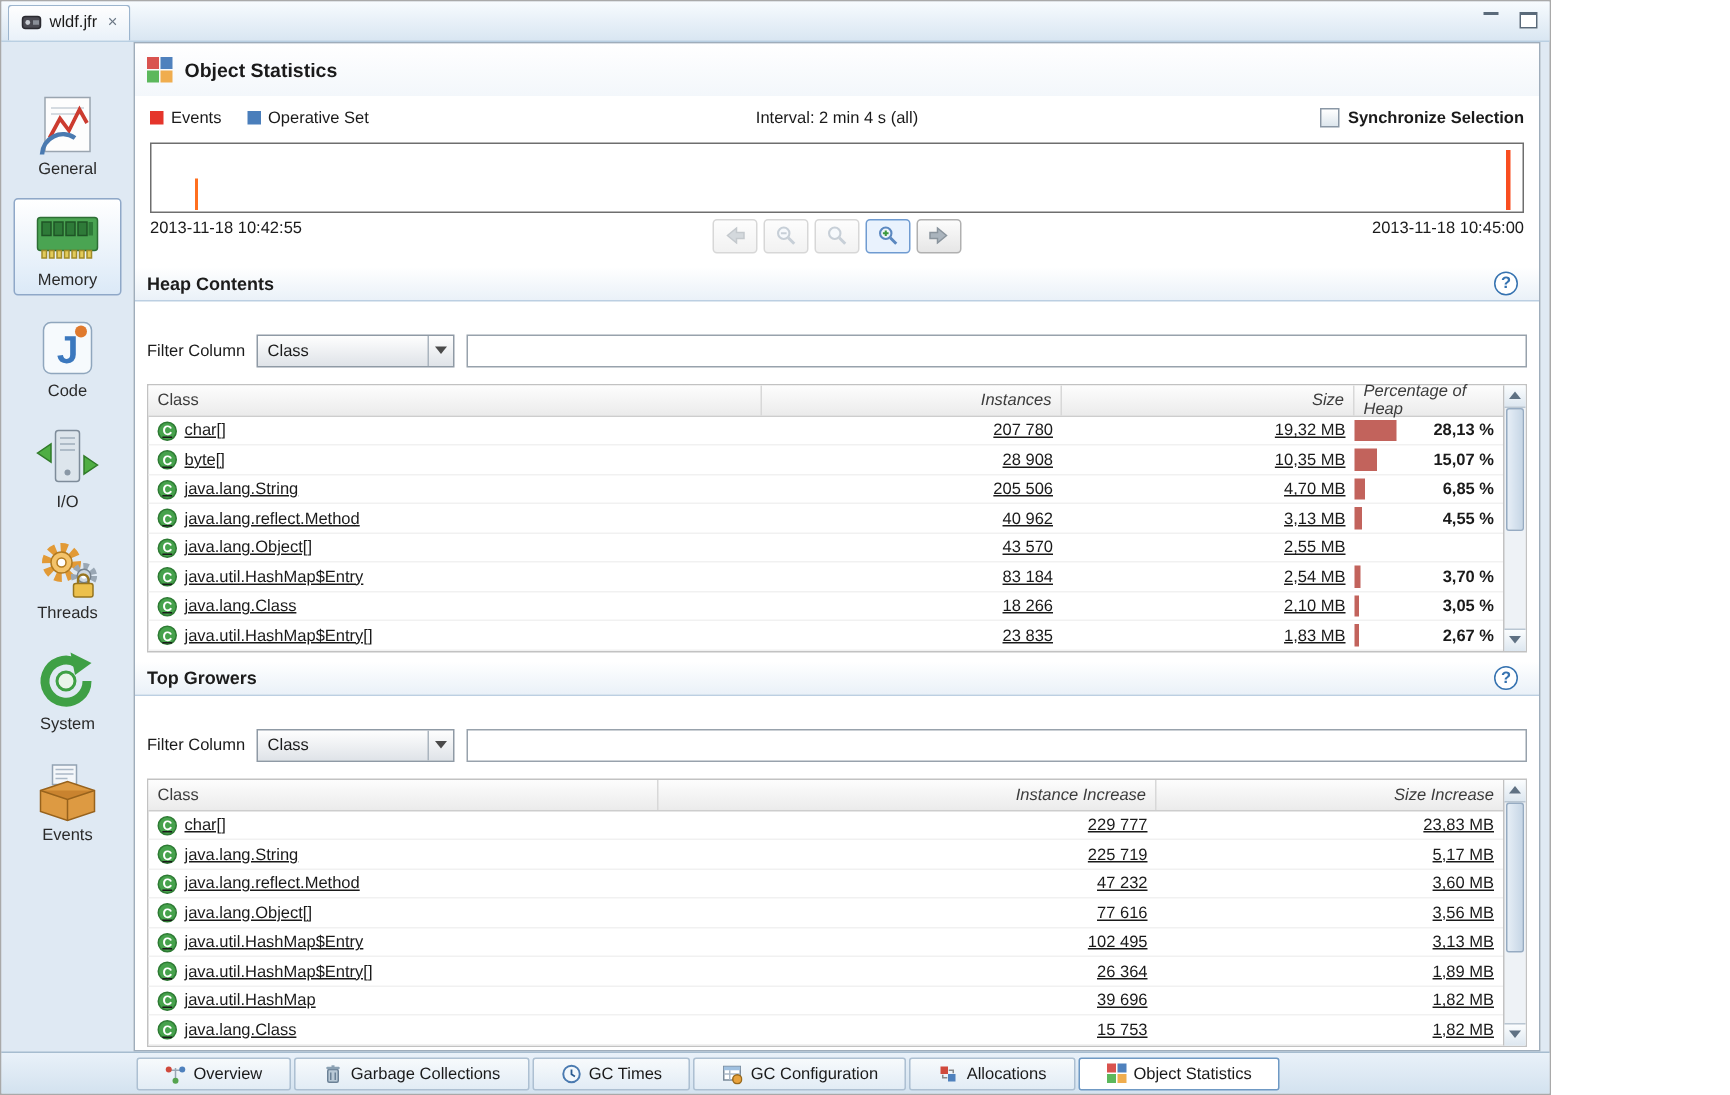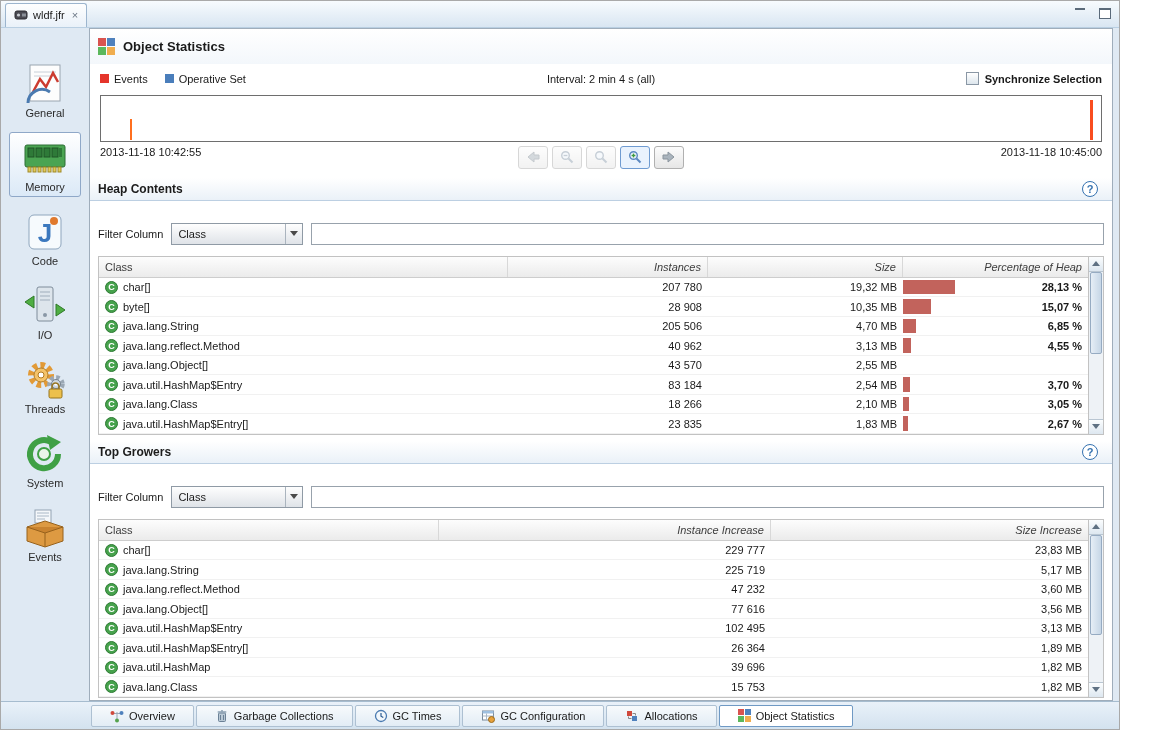--- a/index.html
+++ b/index.html
@@ -1,18 +1,18 @@
 <!DOCTYPE html>
 <html><head>
 <meta charset="utf-8">
 <style>
   * { box-sizing: border-box; margin: 0; padding: 0; }
   html, body { width: 1153px; height: 730px; }
   body { font-family: "Liberation Sans", sans-serif; font-size: 11px; color: #1a1a1a; background: #fff; overflow: hidden; }
-  .window { width: 1120px; height: 730px; background: #dfe9f3; border: 1px solid #a9a9a9; display: flex; flex-direction: column; position: relative; justify-content: flex-end; }
+  .window { width: 1034px; height: 730px; background: #dfe9f3; border: 1px solid #a9a9a9; display: flex; flex-direction: column; position: relative; justify-content: flex-end; }
 
   
   .etabbar { height: 27px; background: linear-gradient(#f7fbfe, #d9e6f2); border-bottom: 1px solid #b9cfe2; display: flex; align-items: flex-end; padding-left: 4px; position: relative; }
   .etab { height: 24px; display: flex; align-items: center; gap: 5px; padding: 0 8px; background: linear-gradient(#fefefe, #e9f1f9); border: 1px solid #9cb5ce; border-bottom: none; border-radius: 3px 3px 0 0; }
   .etab-close { color: #6a7684; font-size: 11px; margin-left: 2px; cursor: pointer; }
   .etab-close::before { content: "\00D7"; }
   .win-controls { position: absolute; right: 8px; top: 5px; display: flex; gap: 10px; }
   .winbtn { width: 14px; height: 12px; position: relative; cursor: pointer; }
   .winbtn.min::after { content: ""; position: absolute; left: 2px; right: 2px; top: 2px; height: 2px; background: #5a6a7a; }
   .winbtn.max::after { content: ""; position: absolute; left: 2px; top: 2px; width: 10px; height: 8px; border: 1px solid #5a6a7a; border-top-width: 2px; background: #fff; }
@@ -66,21 +66,21 @@
   .combo-arrow { width: 17px; align-self: stretch; border-left: 1px solid #aab4be; display: flex; align-items: center; justify-content: center; }
   .combo-arrow::before { content: ""; border-left: 4px solid transparent; border-right: 4px solid transparent; border-top: 5px solid #4a4a4a; }
   .filter-input { flex: 1; height: 22px; border: 1px solid #98a2ac; padding: 0 4px; background: #fff; font-family: inherit; font-size: 11px; }
 
   .table { margin: 11px 8px 0; border: 1px solid #c2c2c2; display: flex; }
   .table-main { flex: 1; display: flex; flex-direction: column; }
   .thead { display: flex; height: 21px; background: linear-gradient(#fdfdfd, #ebebeb); border-bottom: 1px solid #cdcdcd; }
   .th { color: #3c3c3c; display: flex; align-items: center; padding: 0 6px; border-right: 1px solid #d8d8d8; cursor: pointer; }
   .th:last-child { border-right: none; }
   .th.num { justify-content: flex-end; font-style: italic; }
-  .trow { display: flex; height: 19.5px; align-items: stretch; border-bottom: 1px solid #f1f1f1; cursor: default; }
+  .trow { display: flex; height: 19.5px; align-items: stretch; border-bottom: 1px solid #f1f1f1; cursor: default; text-decoration: underline; }
   .td { display: flex; align-items: center; padding: 0 6px; }
   .td.num { justify-content: flex-end; }
   .cell-class { gap: 5px; }
   .class-icon { width: 13px; height: 13px; border-radius: 50%; background: #46a24c; border: 1px solid #2d7a33; color: #fff; font-size: 9px; font-weight: bold; display: inline-flex; align-items: center; justify-content: center; flex: none; }
   .class-icon::before { content: "C"; }
   .pctcell { position: relative; padding: 0; }
   .pbar { position: absolute; left: 0; top: 2px; bottom: 2px; background: #c2635c; }
   .ptext { position: absolute; right: 6px; top: 0; bottom: 0; display: flex; align-items: center; font-weight: bold; }
   .hc1 { width: 409px; } .hc2 { width: 200px; } .hc3 { width: 195px; } .hc4 { flex: 1; }
   .gc1 { width: 340px; } .gc2 { width: 332px; } .gc3 { flex: 1; }

